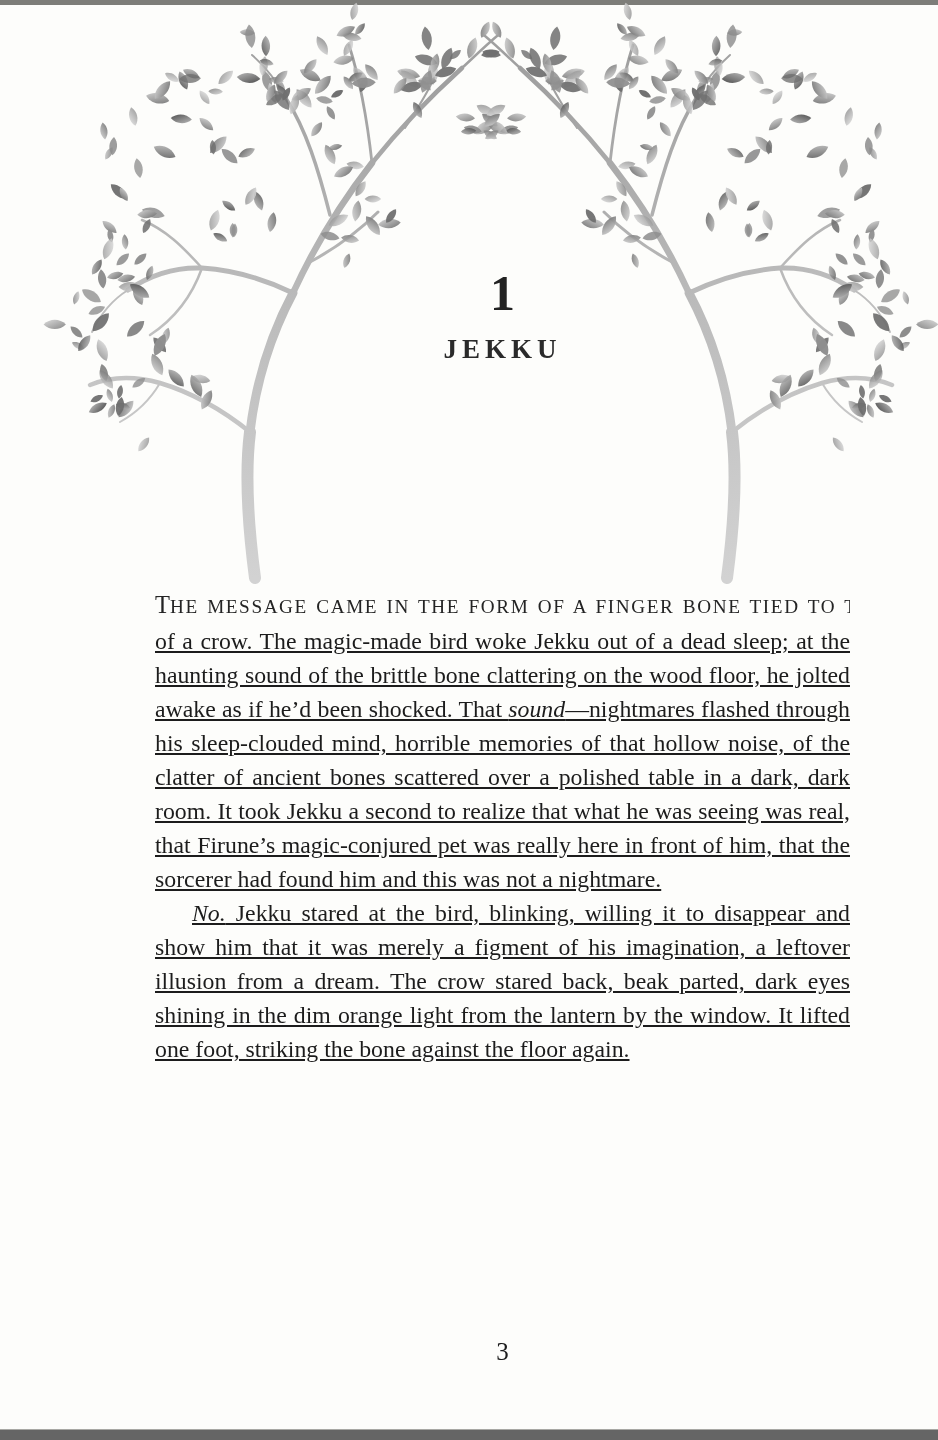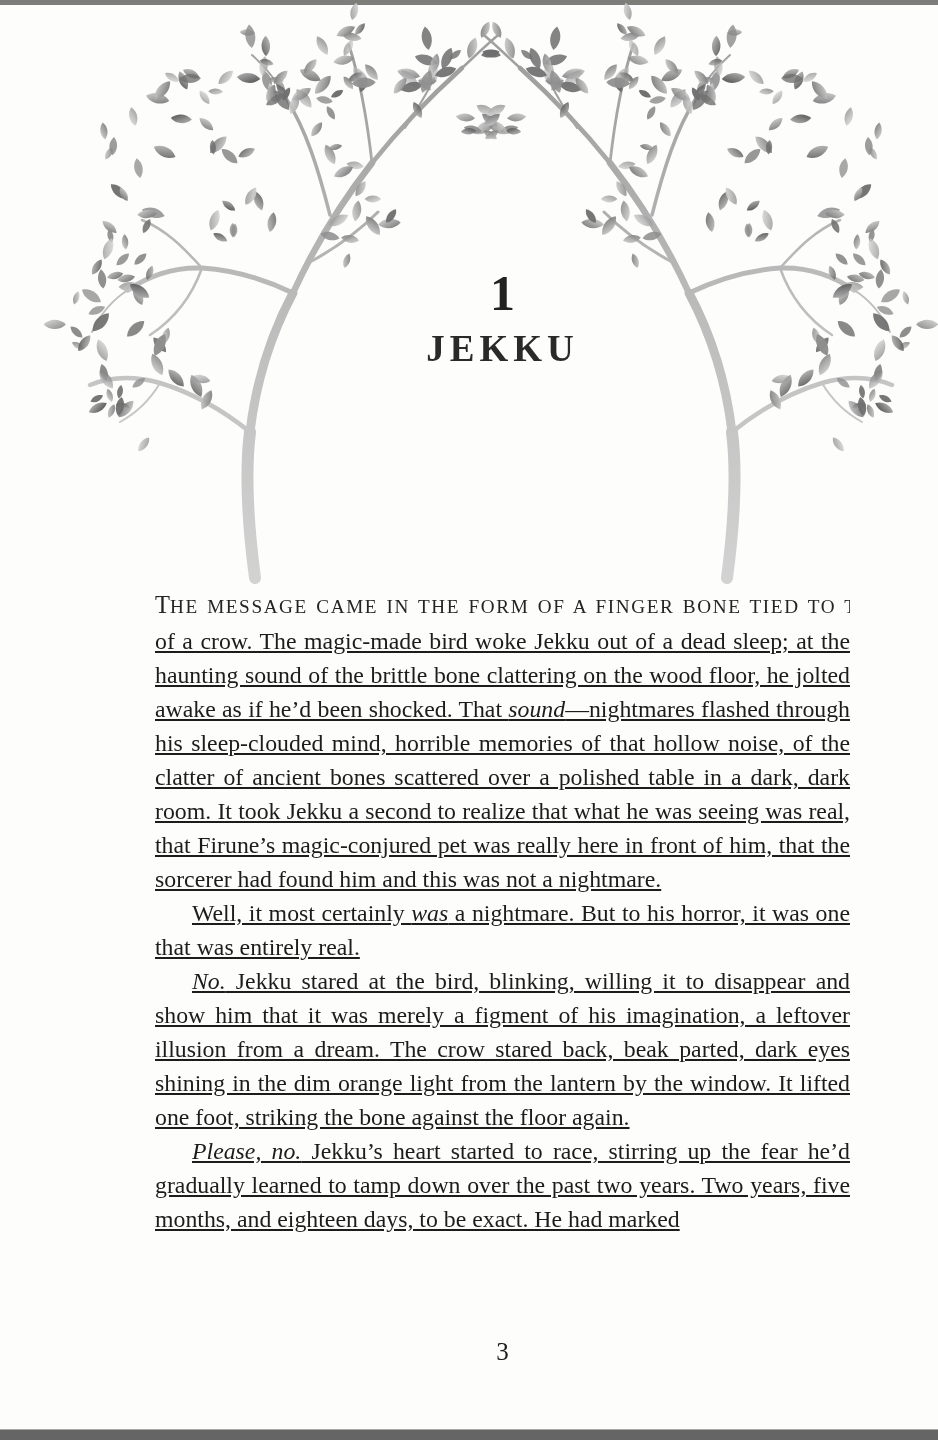--- a/index.html
+++ b/index.html
@@ -13,21 +13,21 @@
     color:#1c1c1c;
   }
   .top-bar{position:absolute;top:0;left:0;right:0;height:5px;background:#7d7d79;}
   .bottom-bar{position:absolute;bottom:0;left:0;right:0;height:10px;background:#656565;border-top:1px solid #a8a8a4;}
   .trees-svg{position:absolute;top:0;left:0;display:block;}
   .chapter-head{
     position:absolute;left:155px;top:268px;width:695px;
     text-align:center;z-index:2;
   }
   .chapter-number{font-size:50px;line-height:50px;font-weight:bold;color:#222;}
-  .chapter-title{margin-top:11px;font-size:37px;line-height:40px;font-weight:bold;letter-spacing:5px;color:#2a2a2a;}
+  .chapter-title{margin-top:11px;font-size:27px;line-height:40px;font-weight:bold;letter-spacing:5px;color:#2a2a2a;}
   .body-text{
     position:absolute;left:155px;top:588px;width:695px;
     font-size:23.8px;line-height:34px;
     text-align:justify;
     max-height:752px;overflow:hidden;
   }
   .lead{
     text-align:justify;
     text-align-last:justify;
     -moz-text-align-last:justify;
@@ -251,23 +251,21 @@
 
   <div class="chapter-head">
     <div class="chapter-number">1</div>
     <div class="chapter-title">JEKKU</div>
   </div>
 
   <div class="body-text">
     <div class="lead"><span class="init">T</span><span class="sc">HE MESSAGE CAME IN THE FORM OF A FINGER BONE TIED TO THE LEG</span></div>
     <div>
         <p class="para"><span>of a crow. The magic-made bird woke Jekku out of a dead sleep; at the haunting sound of the brittle bone clattering on the wood floor, he jolted awake as if he’d been shocked. That </span><span class="it">sound</span><span>—nightmares flashed through his sleep-clouded mind, horrible memories of that hollow noise, of the clatter of ancient bones scattered over a polished table in a dark, dark room. It took Jekku a second to realize that what he was seeing was real, that Firune’s magic-conjured pet was really here in front of him, that the sorcerer had found him and this was not a nightmare.</span></p>
-        <p class="para indent"><span>Well, it most certainly </span><span class="it">was</span><span> a nightmare. But to his horror, it was one that was entirely real.</span></p>
         <p class="para indent"><span class="it">No.</span><span> Jekku stared at the bird, blinking, willing it to disappear and show him that it was merely a figment of his imagination, a leftover illusion from a dream. The crow stared back, beak parted, dark eyes shining in the dim orange light from the lantern by the window. It lifted one foot, striking the bone against the floor again.</span></p>
-        <p class="para indent"><span class="it">Please, no.</span><span> Jekku’s heart started to race, stirring up the fear he’d gradually learned to tamp down over the past two years. Two years, five months, and eighteen days, to be exact. He had marked</span></p>
       </div>
   </div>
 
   <div class="page-number">3</div>
 
   <div class="bottom-bar"></div>
 
 </div>
 
 </body></html>

